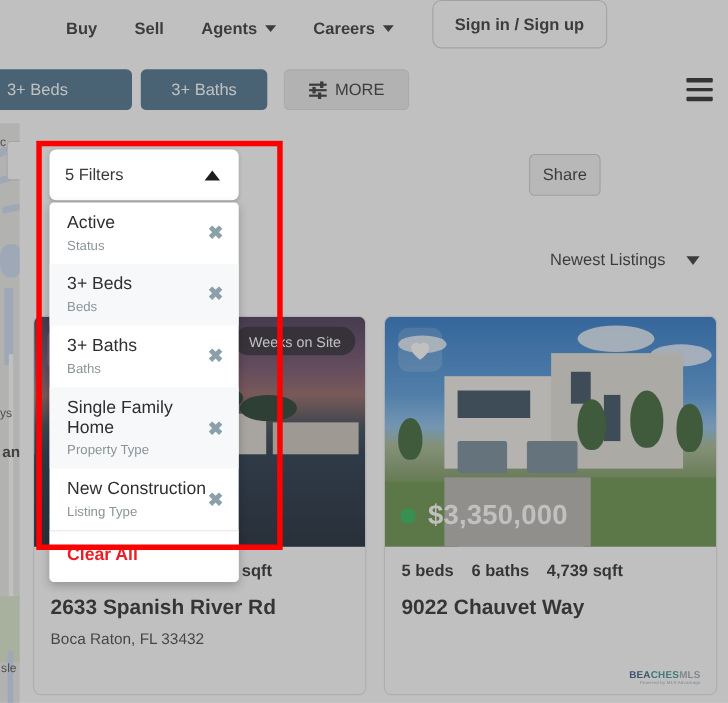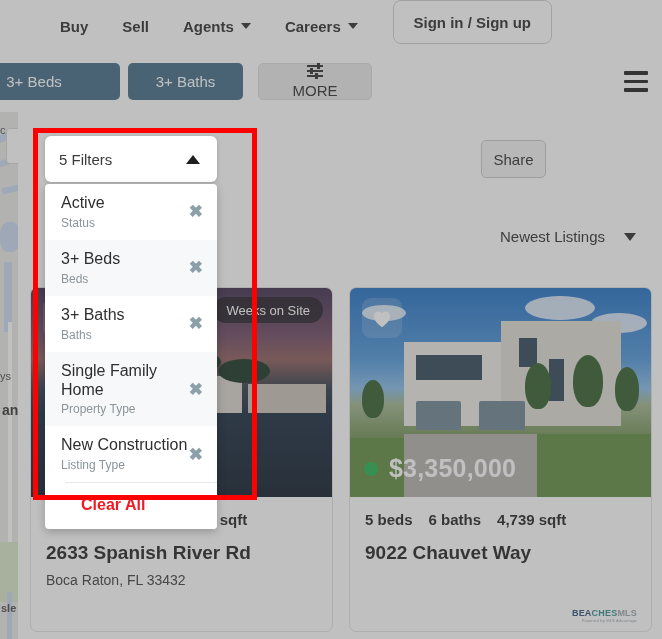--- a/index.html
+++ b/index.html
@@ -68,21 +68,21 @@
   .chip.active {
     background: #3f6a87; color: #ffffff;
   }
   .chip.more {
     background: #e9e9e9; color: #2b2b2b;
     border: 1px solid #dcdcdc;
     gap: 8px; padding: 0 18px;
   }
   #chip-beds  { left: -52px; width: 172px; }
   #chip-baths { left: 128px; width: 115px; }
-  #chip-more  { left: 258px; width: 114px; flex-direction: column; }
+  #chip-more  { left: 258px; width: 114px; }
   .sliders-icon { display: inline-block; width: 16px; height: 13px; position: relative; }
   .sliders-icon i {
     position: absolute; left: 0; width: 100%; height: 1.6px; background: #2b2b2b; display:block;
   }
   .sliders-icon i:nth-child(1) { top: 1px; }
   .sliders-icon i:nth-child(2) { top: 6px; }
   .sliders-icon i:nth-child(3) { top: 11px; }
   .sliders-icon b {
     position: absolute; width: 3px; height: 6px; background: #2b2b2b; display:block;
   }
@@ -263,21 +263,20 @@
   .filter-row .cat  { font-size: 12px; color: #8a9499; margin-top: 3px; }
   .x-icon {
     font-size: 17px; color: #8ba0a8; font-weight: 700; line-height: 1;
     flex: 0 0 auto;
   }
   .clear-all {
     border-top: 1px solid #e6e8ea;
     padding: 13px 0 15px 16px;
     font-size: 16px; font-weight: 700; color: #ee1c24;
     background: #ffffff;
-    margin-left: 20px;
   }
 
   
   .annot {
     position: absolute; left: 33px; top: 128px; width: 224px; height: 372px;
     border: 5px solid #ff0000;
     z-index: 40;
     pointer-events: none;
   }
 </style>
@@ -340,21 +339,21 @@
       <div class="map-road" style="left:-2px; top:46px; width:24px; height:6px; transform:rotate(-18deg);"></div>
       <div class="map-road" style="left:2px; top:74px; width:22px; height:6px; transform:rotate(-12deg);"></div>
       <div class="map-road" style="left:0px; top:110px; width:20px; height:30px; border-radius:40%;"></div>
       <div class="map-road" style="left:4px; top:150px; width:8px; height:70px;"></div>
       <div class="map-road2" style="left:8px; top:210px; width:4px; height:240px;"></div>
       <div class="map-green" style="left:0px; top:430px; width:18px; height:60px;"></div>
       <div class="map-road" style="left:7px; top:480px; width:5px; height:47px;"></div>
       <div class="map-label" style="left:0px; top:12px;">c</div>
       <div class="map-label" style="left:0px; top:258px;">ys</div>
       <div class="map-label bold" style="left:2px; top:290px; font-size:14px;">an</div>
-      <div class="map-label" style="left:1px; top:490px;font-weight:bold;">sle</div>
+      <div class="map-label" style="left:1px; top:490px;">sle</div>
     </div>
     <div class="peek-card"></div>
 
     <div class="results-area">
       <div class="share-btn">
         <span>Share</span>
       </div>
       <div class="sort-select">
         <span>Newest Listings</span>
         <span class="chev-down"></span>

